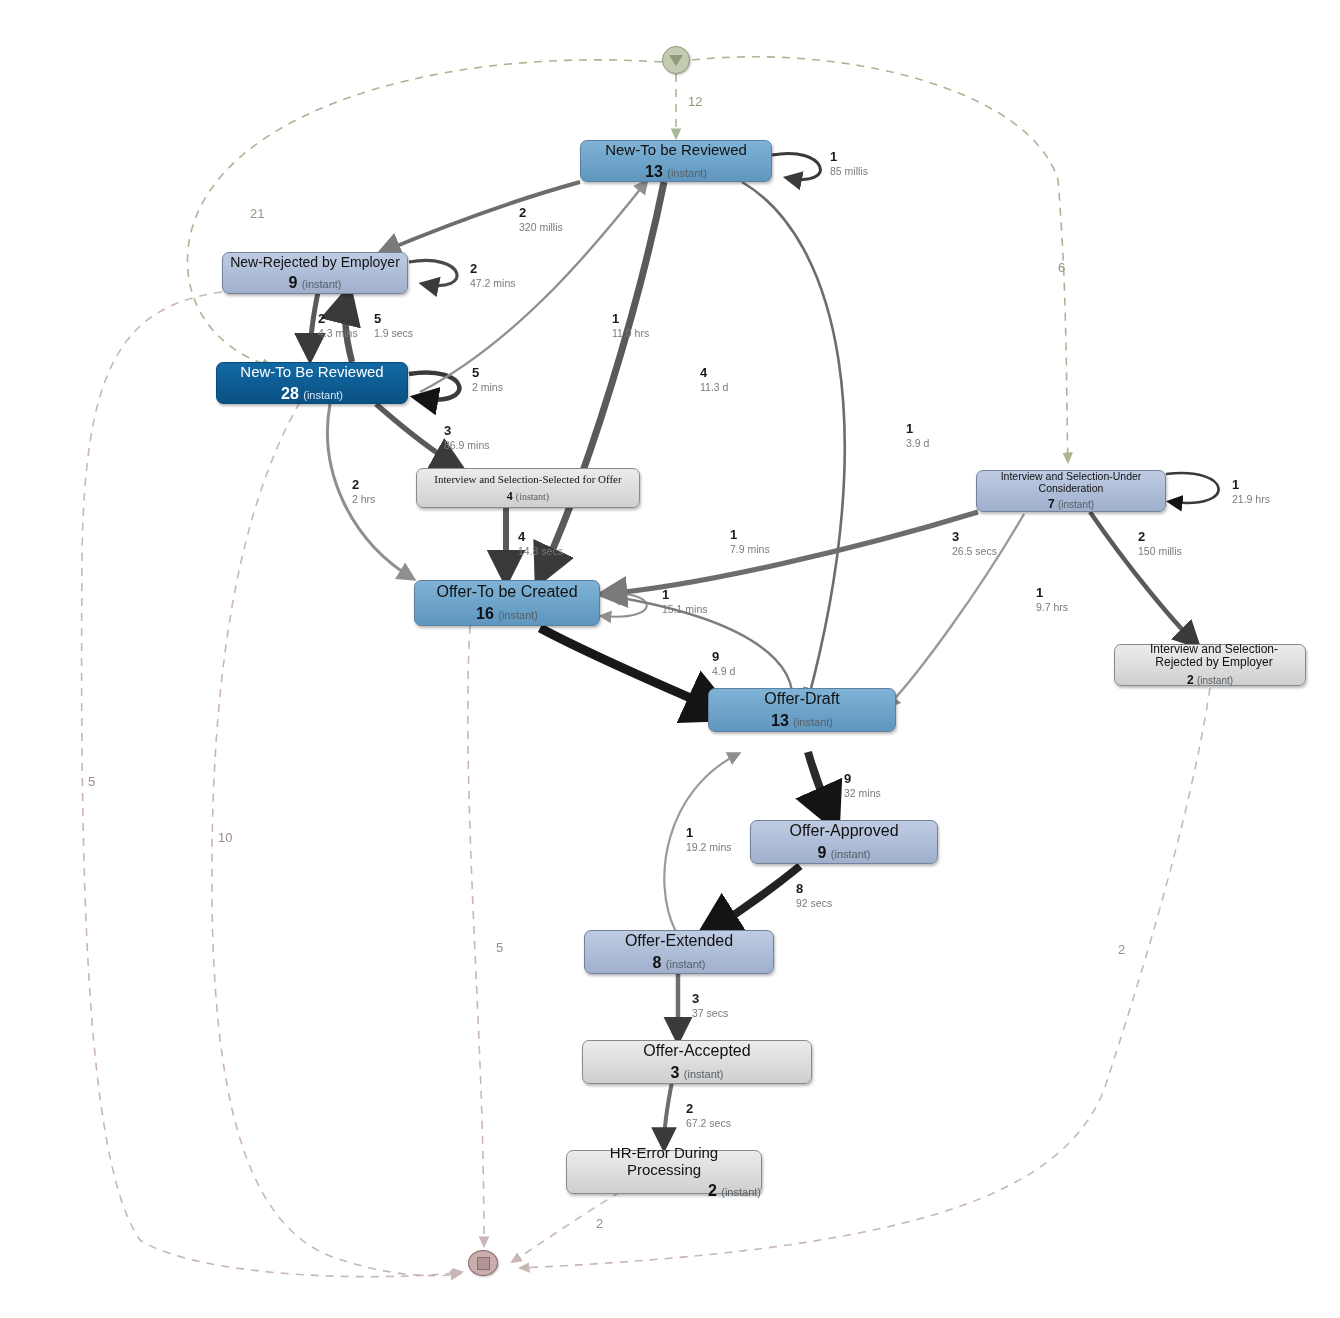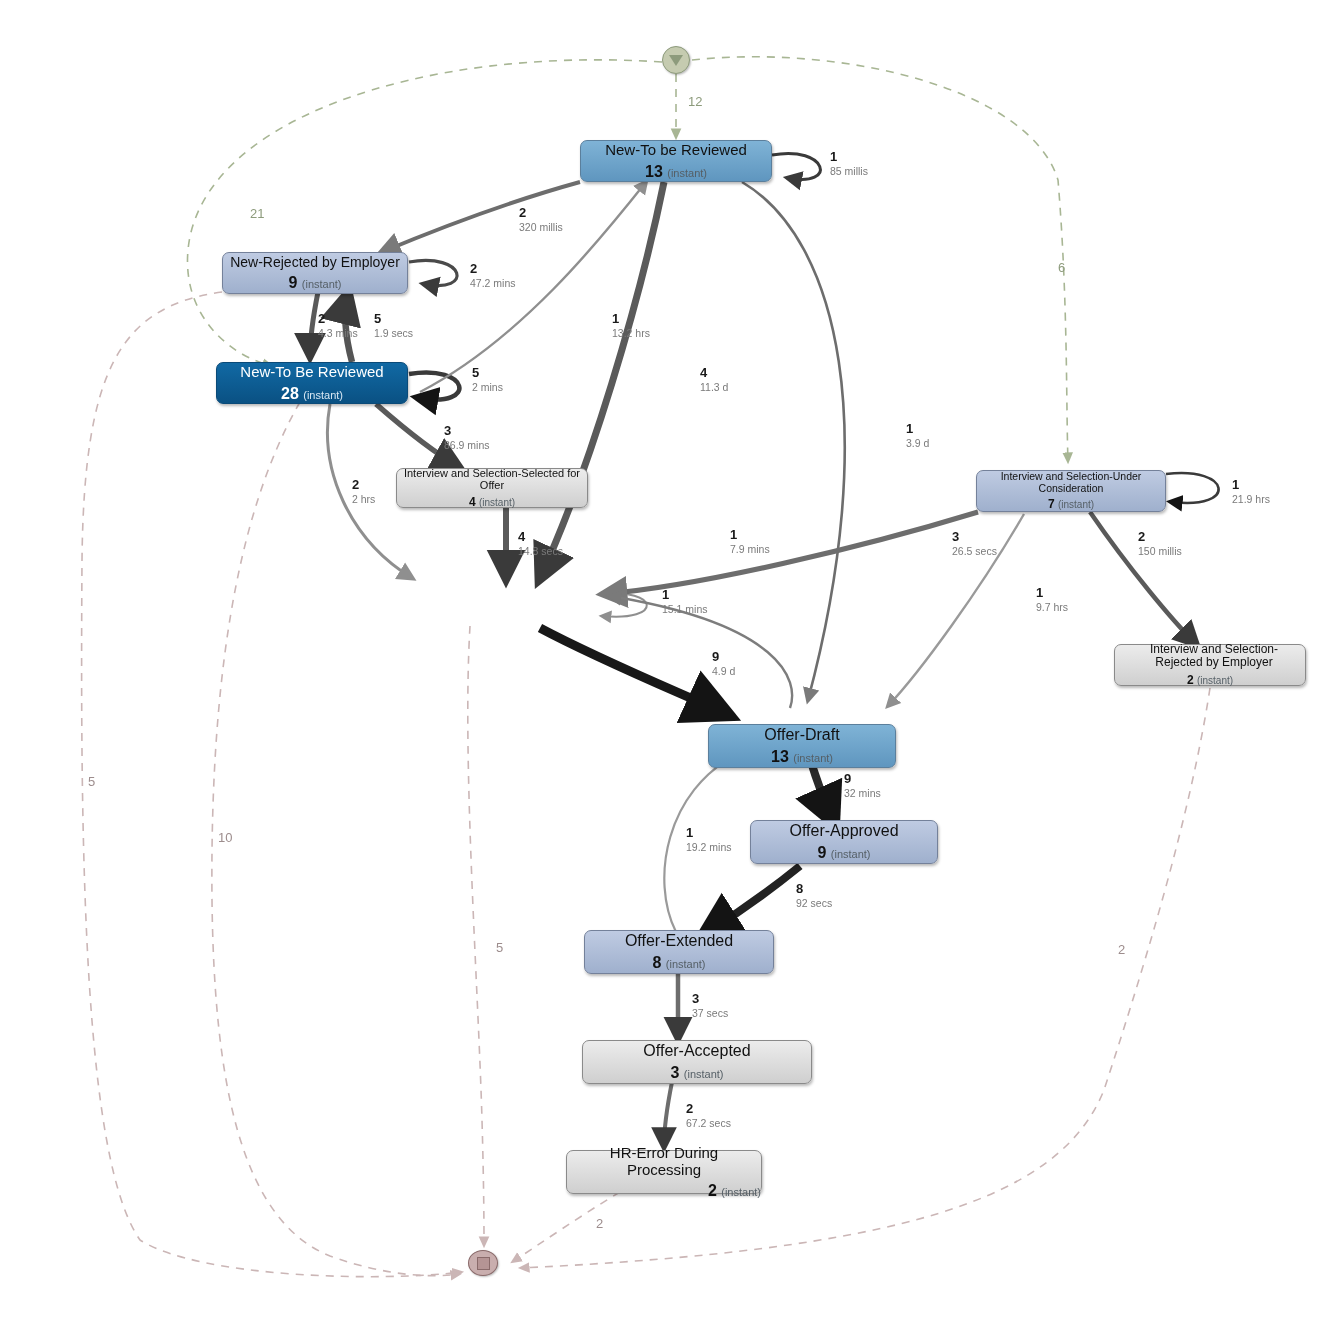--- a/index.html
+++ b/index.html
@@ -150,37 +150,41 @@
   <div class="node t-light" style="left:222px;top:252px;width:186px;height:42px;">
     <span class="nlabel" style="font-size:14px;">New-Rejected by Employer</span>
     <span class="nstats"><span class="cnt">9</span> <span class="dur">(instant)</span></span>
   </div>
 
   <div class="node t-dark" style="left:216px;top:362px;width:192px;height:42px;">
     <span class="nlabel" style="font-size:15px;">New-To Be Reviewed</span>
     <span class="nstats"><span class="cnt">28</span> <span class="dur">(instant)</span></span>
   </div>
 
-  <div class="node t-pale" style="left:396px;top:468px;width:192px;height:40px;">
+  <div class="node t-pale" style="left:416px;top:468px;width:224px;height:40px;font-family:Liberation Serif, serif;">
     <span class="nlabel" style="font-size:11px;">Interview and Selection-Selected for Offer</span>
     <span class="nstats" style="font-size:12px;"><span class="cnt">4</span> <span class="dur" style="font-size:10px;">(instant)</span></span>
   </div>
 
   <div class="node t-light" style="left:976px;top:470px;width:190px;height:42px;">
     <span class="nlabel" style="font-size:10.5px;">Interview and Selection-Under Consideration</span>
     <span class="nstats" style="font-size:12px;"><span class="cnt">7</span> <span class="dur" style="font-size:10px;">(instant)</span></span>
   </div>
 
   <div class="node t-pale" style="left:1114px;top:644px;width:192px;height:42px;">
     <span class="nlabel" style="font-size:12px;margin-left:8px;">Interview and Selection-Rejected by Employer</span>
     <span class="nstats" style="font-size:12px;"><span class="cnt">2</span> <span class="dur" style="font-size:10px;">(instant)</span></span>
   </div>
 
-
-  <div class="node t-mid" style="left:708px;top:724px;width:188px;height:44px;">
+  <div class="node t-mid" style="left:414px;top:580px;width:186px;height:46px;">
+    <span class="nlabel" style="font-size:16px;">Offer-To be Created</span>
+    <span class="nstats"><span class="cnt">16</span> <span class="dur">(instant)</span></span>
+  </div>
+
+  <div class="node t-mid" style="left:708px;top:688px;width:188px;height:44px;">
     <span class="nlabel" style="font-size:16px;">Offer-Draft</span>
     <span class="nstats"><span class="cnt">13</span> <span class="dur">(instant)</span></span>
   </div>
 
   <div class="node t-light" style="left:750px;top:820px;width:188px;height:44px;">
     <span class="nlabel" style="font-size:16px;">Offer-Approved</span>
     <span class="nstats"><span class="cnt">9</span> <span class="dur">(instant)</span></span>
   </div>
 
   <div class="node t-light" style="left:584px;top:930px;width:190px;height:44px;">
@@ -233,21 +237,21 @@
       <span class="ed">1.9 secs</span>
     </div>
 
   <div class="elabel" style="left:472px;top:366px;">
     <span class="ec">5</span>
       <span class="ed">2 mins</span>
     </div>
 
   <div class="elabel" style="left:612px;top:312px;">
     <span class="ec">1</span>
-      <span class="ed">13.2 hrs</span>
+      <span class="ed">11.0 hrs</span>
     </div>
 
   <div class="elabel" style="left:444px;top:424px;">
     <span class="ec">3</span>
       <span class="ed">86.9 mins</span>
     </div>
 
   <div class="elabel" style="left:352px;top:478px;">
     <span class="ec">2</span>
       <span class="ed">2 hrs</span>

